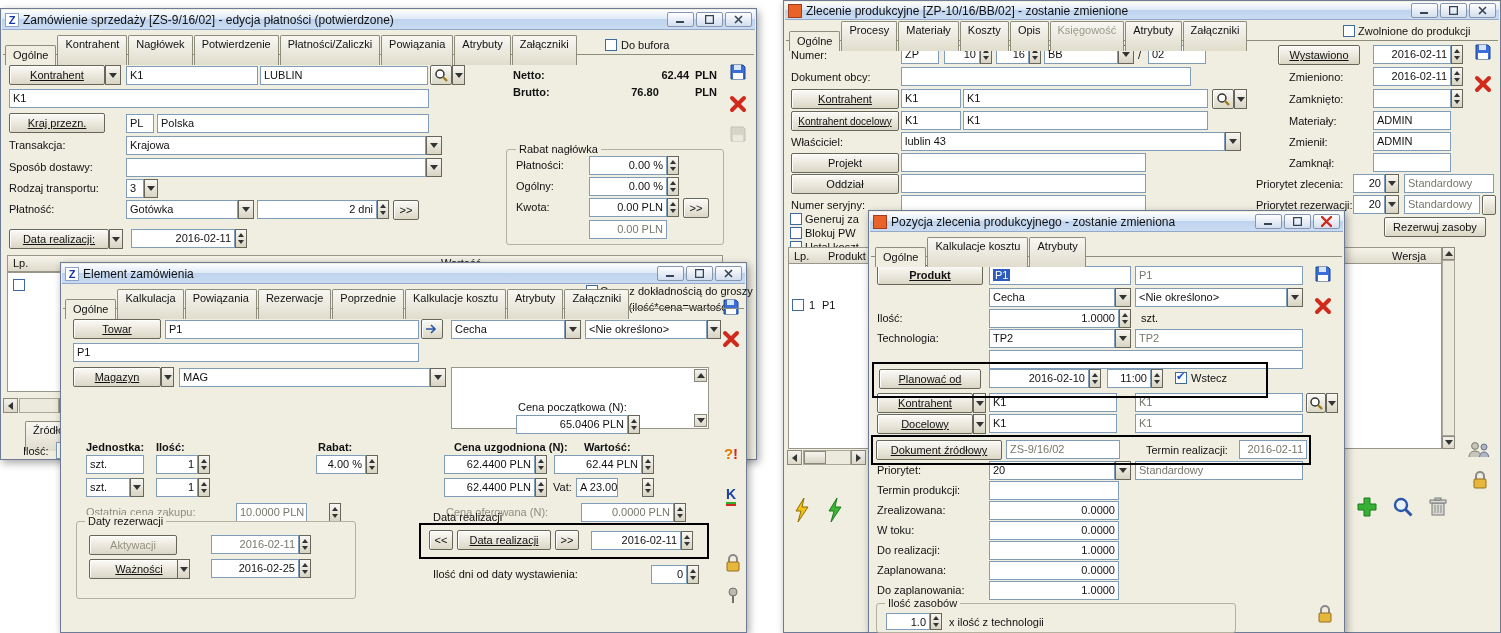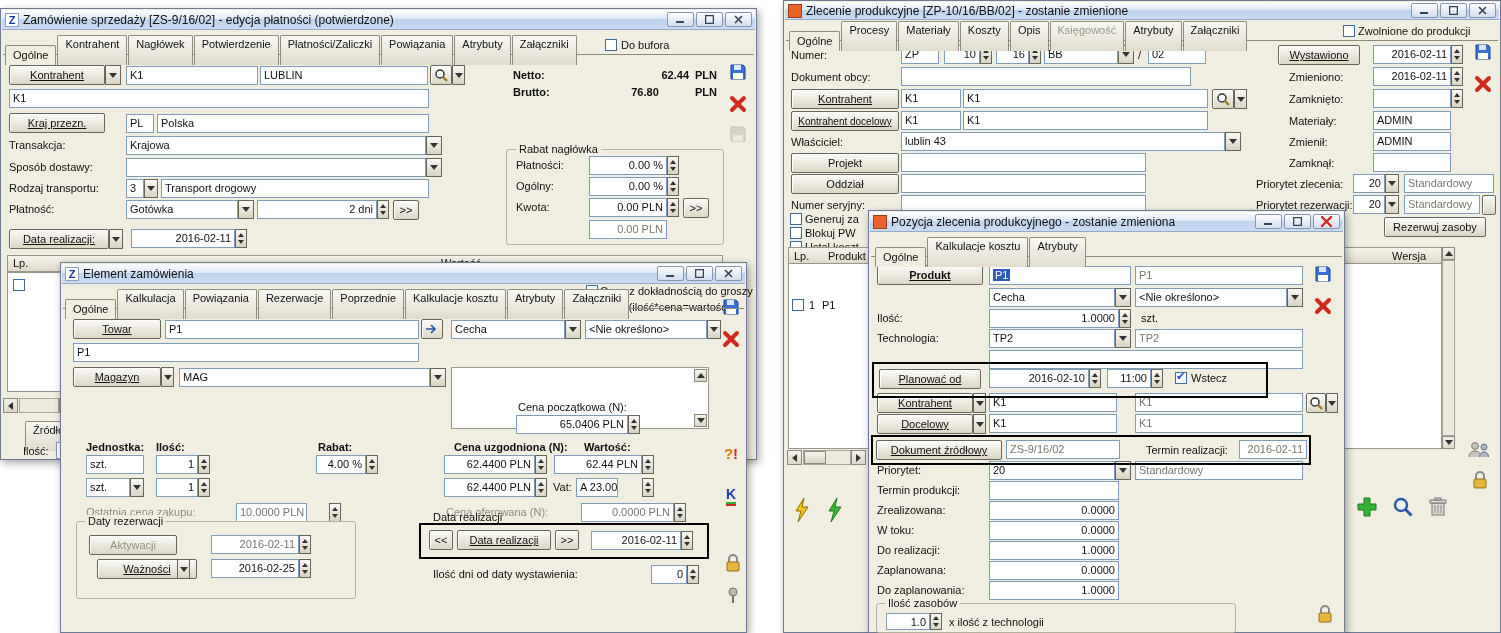--- a/index.html
+++ b/index.html
@@ -118,21 +118,20 @@
   <div class="field" style="left:125px;top:127px;width:300px">Krajowa</div>
   <div class="dd" style="left:425px;top:127px"></div>
 
   <div class="lbl" style="left:8px;top:152px">Sposób dostawy:</div>
   <div class="field" style="left:125px;top:149px;width:300px"></div>
   <div class="dd" style="left:425px;top:149px"></div>
 
   <div class="lbl" style="left:8px;top:173px">Rodzaj transportu:</div>
   <div class="field" style="left:125px;top:170px;width:18px">3</div>
   <div class="dd" style="left:143px;top:170px;width:14px"></div>
-  <div class="field" style="left:160px;top:170px;width:268px">Transport drogowy</div>
 
   <div class="lbl" style="left:8px;top:194px">Płatność:</div>
   <div class="field" style="left:125px;top:191px;width:112px">Gotówka</div>
   <div class="dd" style="left:237px;top:191px"></div>
   <div class="field num" style="left:256px;top:191px;width:120px">2 dni</div>
   <div class="spin" style="left:376px;top:191px"></div>
   <div class="btn" style="left:392px;top:191px;width:26px">&gt;&gt;</div>
 
   <div class="group" style="left:505px;top:140px;width:218px;height:96px"></div>
   <div class="legend" style="left:515px;top:134px">Rabat nagłówka</div>
@@ -280,21 +279,21 @@
   <div class="spin" style="left:268px;top:240px"></div>
   <div class="lbl dis" style="left:385px;top:243px">Cena oferowana (N):</div>
   <div class="field num ro" style="left:520px;top:240px;width:93px">0.0000 PLN</div>
   <div class="spin" style="left:613px;top:240px"></div>
 
   <div class="group" style="left:15px;top:258px;width:280px;height:78px"></div>
   <div class="legend" style="left:24px;top:252px">Daty rezerwacji</div>
   <div class="btn dis" style="left:28px;top:272px;width:88px">Aktywacji</div>
   <div class="field num ro" style="left:150px;top:272px;width:88px">2016-02-11</div>
   <div class="spin" style="left:238px;top:272px"></div>
-  <div class="btn u" style="left:36px;top:296px;width:100px">Ważności</div>
+  <div class="btn u" style="left:28px;top:296px;width:100px">Ważności</div>
   <div class="dd" style="left:116px;top:296px;width:13px;height:20px"></div>
   <div class="field num" style="left:150px;top:296px;width:88px">2016-02-25</div>
   <div class="spin" style="left:238px;top:296px"></div>
 
   <div class="lbl" style="left:372px;top:248px">Data realizacji</div>
   <div class="hl" style="left:358px;top:260px;width:290px;height:36px"></div>
   <div class="btn" style="left:368px;top:267px;width:24px">&lt;&lt;</div>
   <div class="btn u" style="left:396px;top:267px;width:94px">Data realizacji</div>
   <div class="btn" style="left:494px;top:267px;width:24px">&gt;&gt;</div>
   <div class="field num" style="left:530px;top:268px;width:90px">2016-02-11</div>

